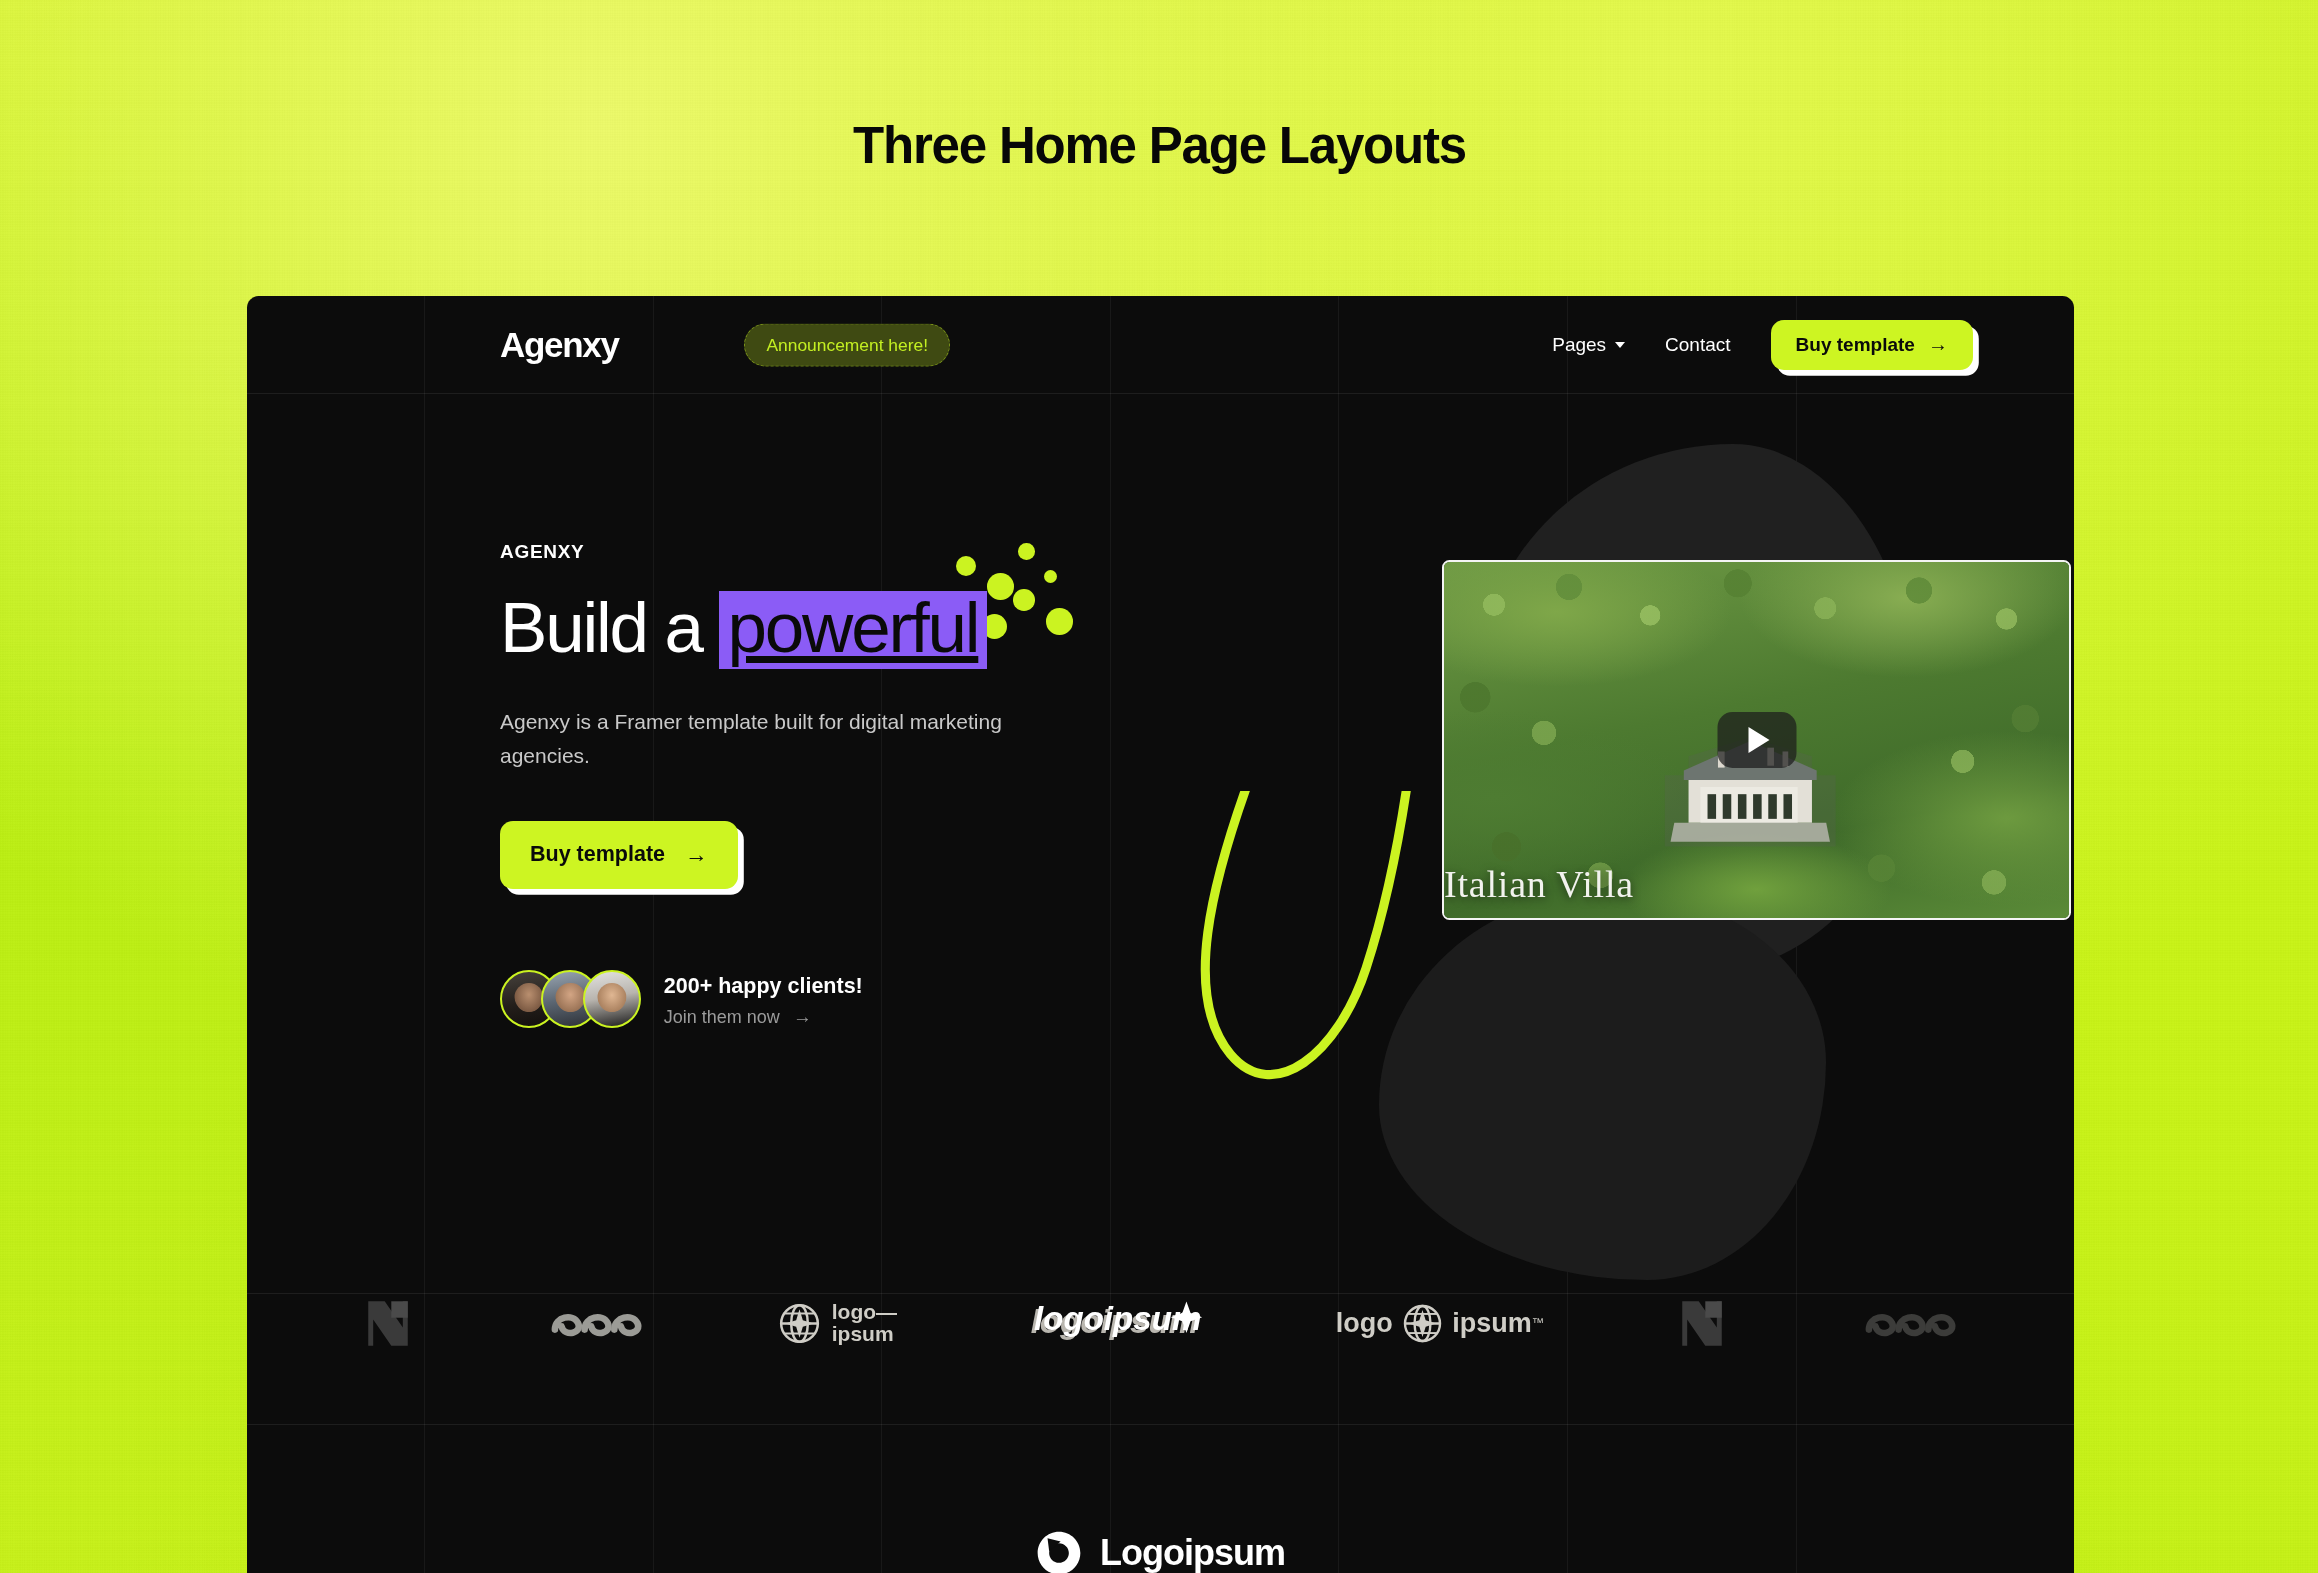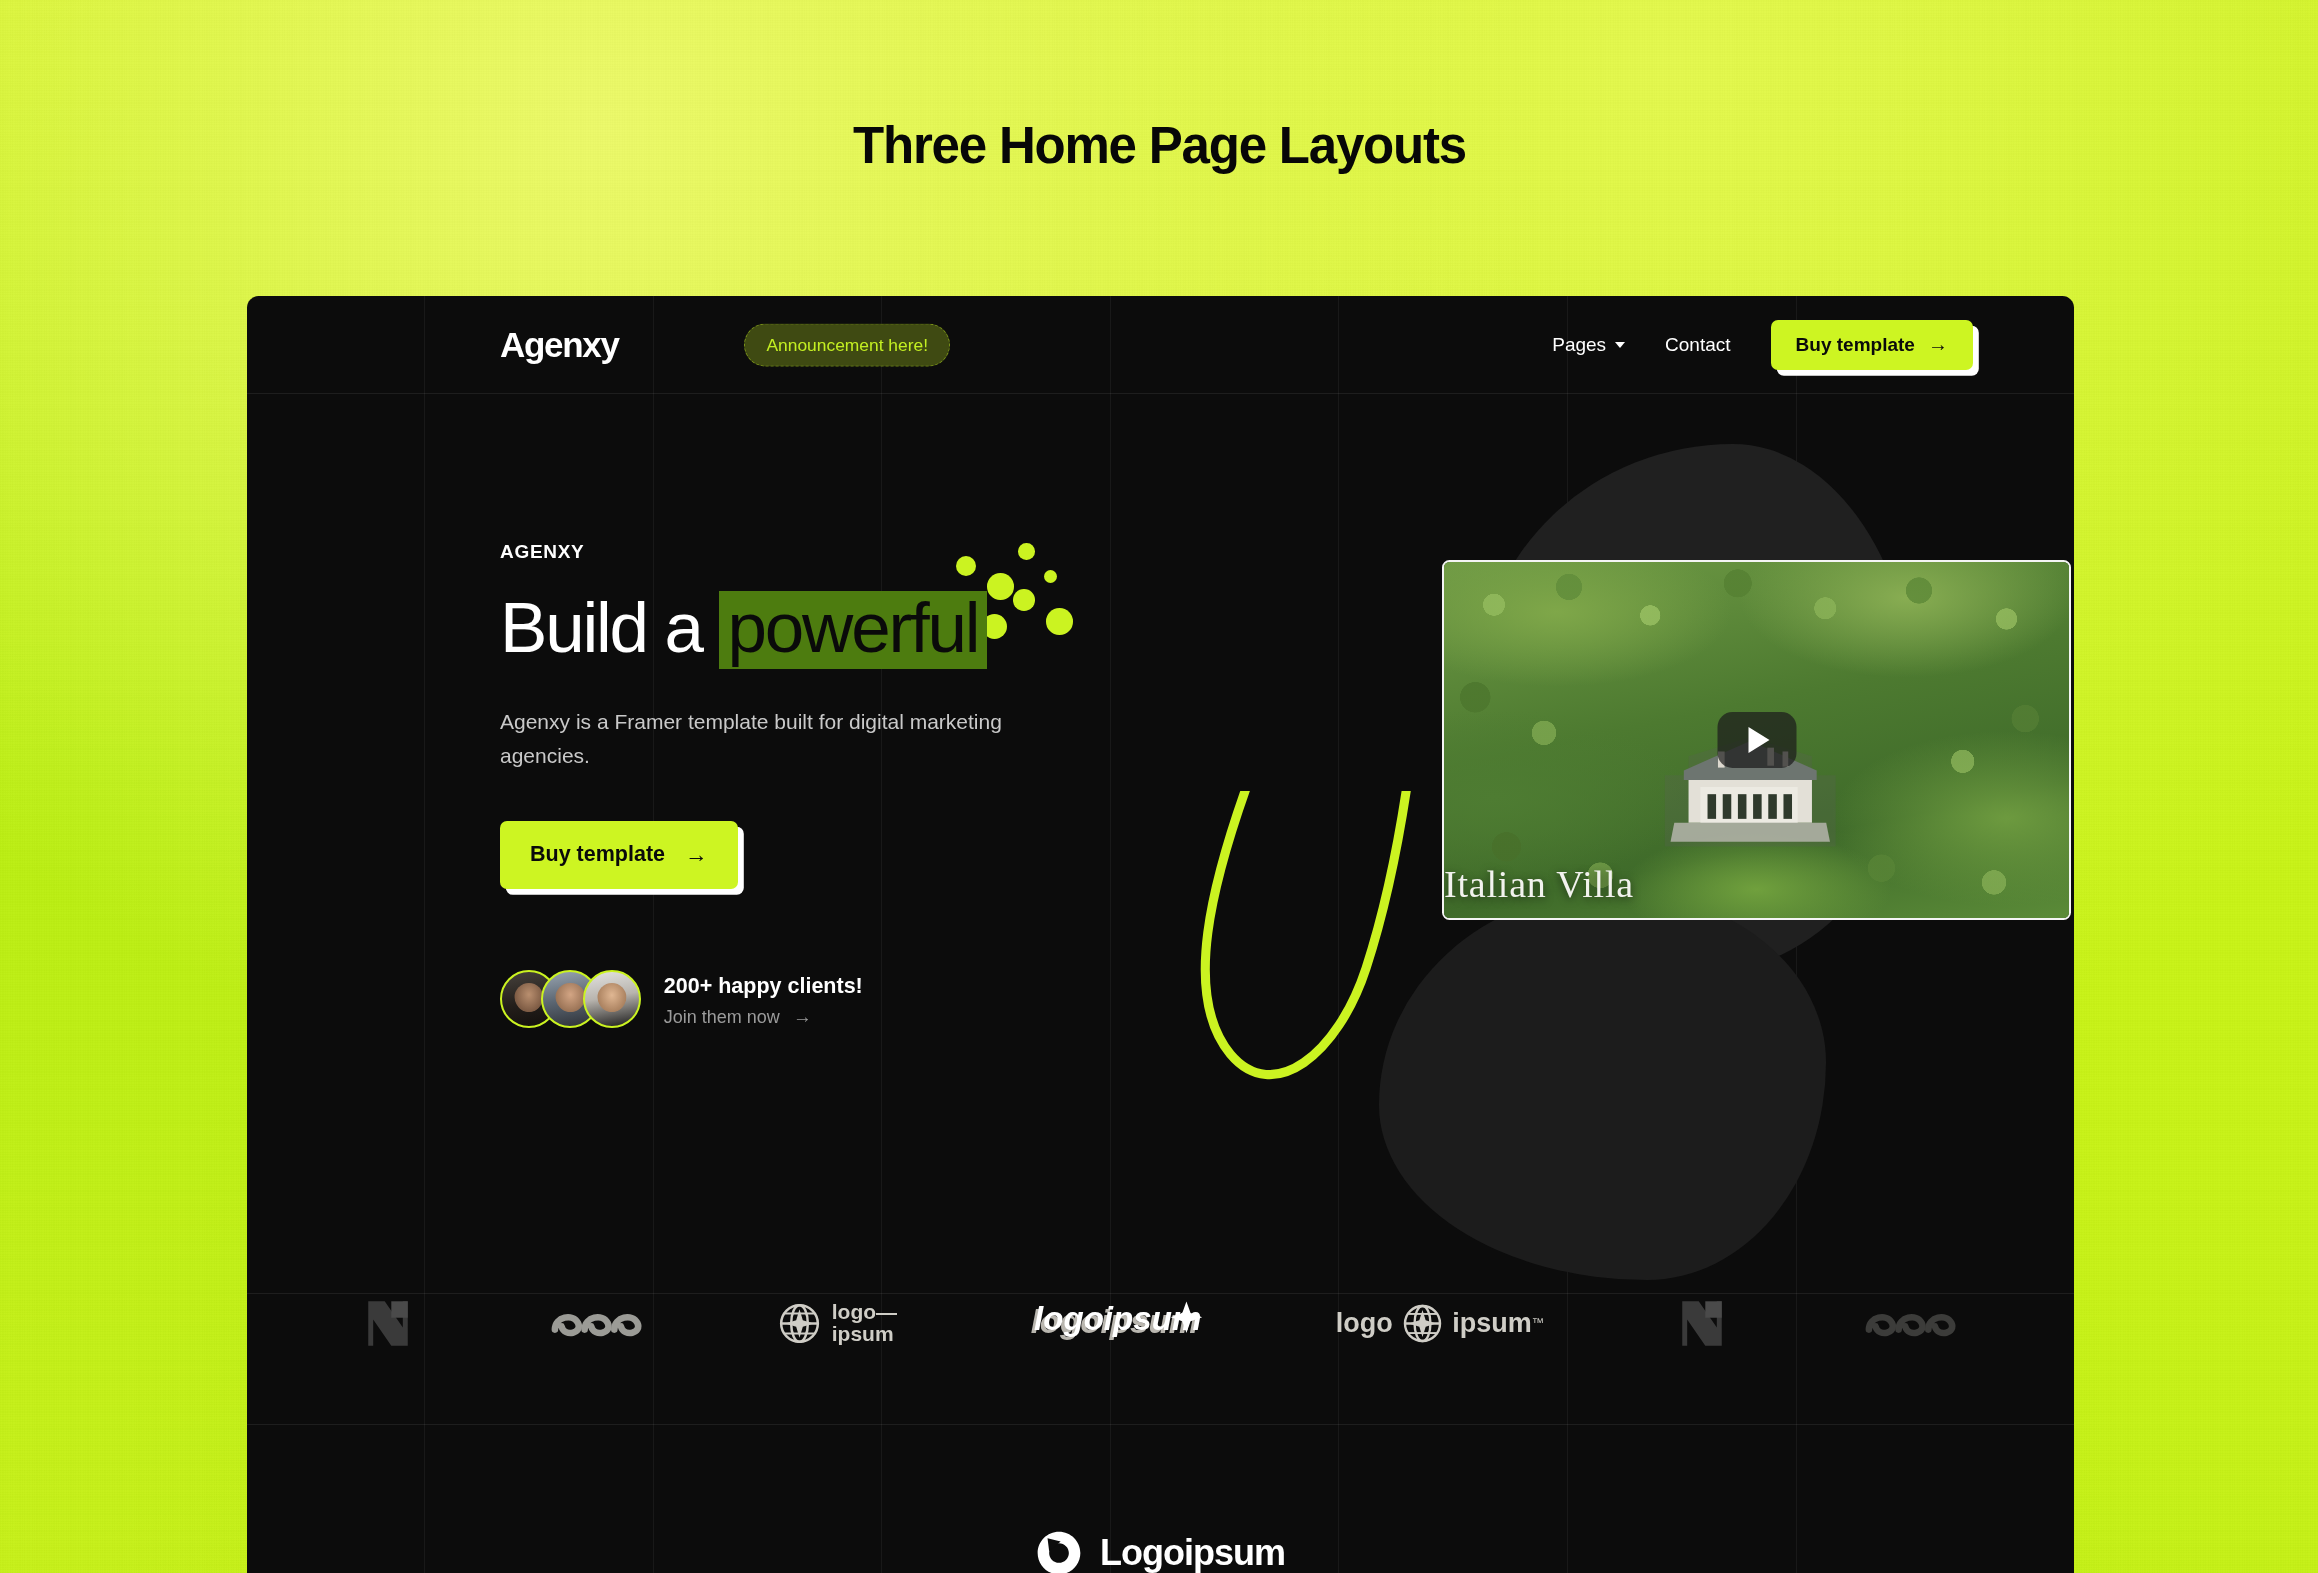--- a/index.html
+++ b/index.html
@@ -79,21 +79,21 @@
   }
   .navlink {
     color:#fff; font-size:19px; display:flex; align-items:center; gap:9px;
     white-space:nowrap;
   }
   .caret {
     width:0;height:0;border-left:5.8px solid transparent;border-right:5.8px solid transparent;
     border-top:6.6px solid #fff; display:inline-block;
   }
   .limebtn {
-    background:#cdf522; color:#0a0a0a; border-radius:7px;
+    background:#cdf522; color:#0a0a0a; border-radius:13px;
     display:inline-flex; align-items:center; justify-content:center;
     font-weight:700; white-space:nowrap;
     box-shadow:5.8px 5.8px 0 0 #ffffff;
   }
   #nav-buy { padding:14px 25px; font-size:19px; gap:13.2px; }
   .arr { font-size:1.05em; line-height:1; }
 
   
   #hero { position:absolute; left:0; top:98px; width:100%; height:863px; }
 
@@ -113,22 +113,22 @@
     z-index:3;
   }
 
   #hero-left { position:absolute; left:253px; top:147px; width:654px; z-index:4; }
   #eyebrow { color:#fff; font-size:19px; font-weight:600; letter-spacing:0.7px; }
   #headline {
     margin-top:28px; color:#fff; font-size:71px; line-height:1.02;
     font-weight:400; letter-spacing:-2.2px;
   }
   #headline .hl {
-    background:#4d7c0f; color:#0a0a0a; padding:1.7px 8.3px 6.6px 8.3px;
-    display:inline-block; line-height:.98;
+    background:#8b5cf6; color:#0a0a0a; padding:1.7px 8.3px 6.6px 8.3px;
+    display:inline-block; line-height:.98;text-decoration:underline;
   }
   #subtitle {
     margin-top:36px; color:#c9c9c9; font-size:21px; line-height:1.62;
     max-width:563px;
   }
   #hero-cta { margin-top:48px; padding:21.5px 30px; font-size:21.5px; gap:20px; }
 
   #social { margin-top:81px; display:flex; align-items:flex-end; gap:23px; }
   .avatars { display:flex; }
   .av {

